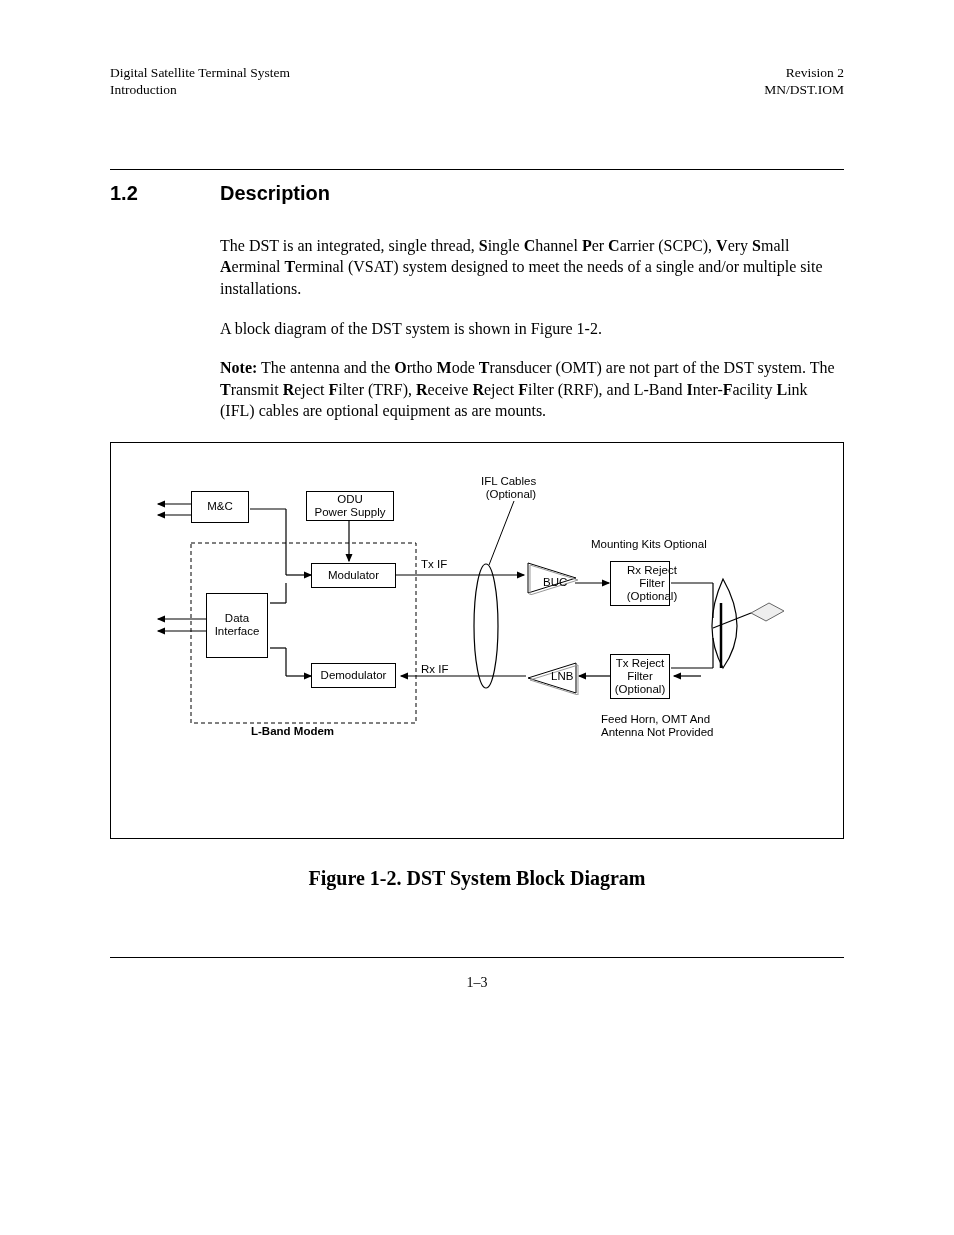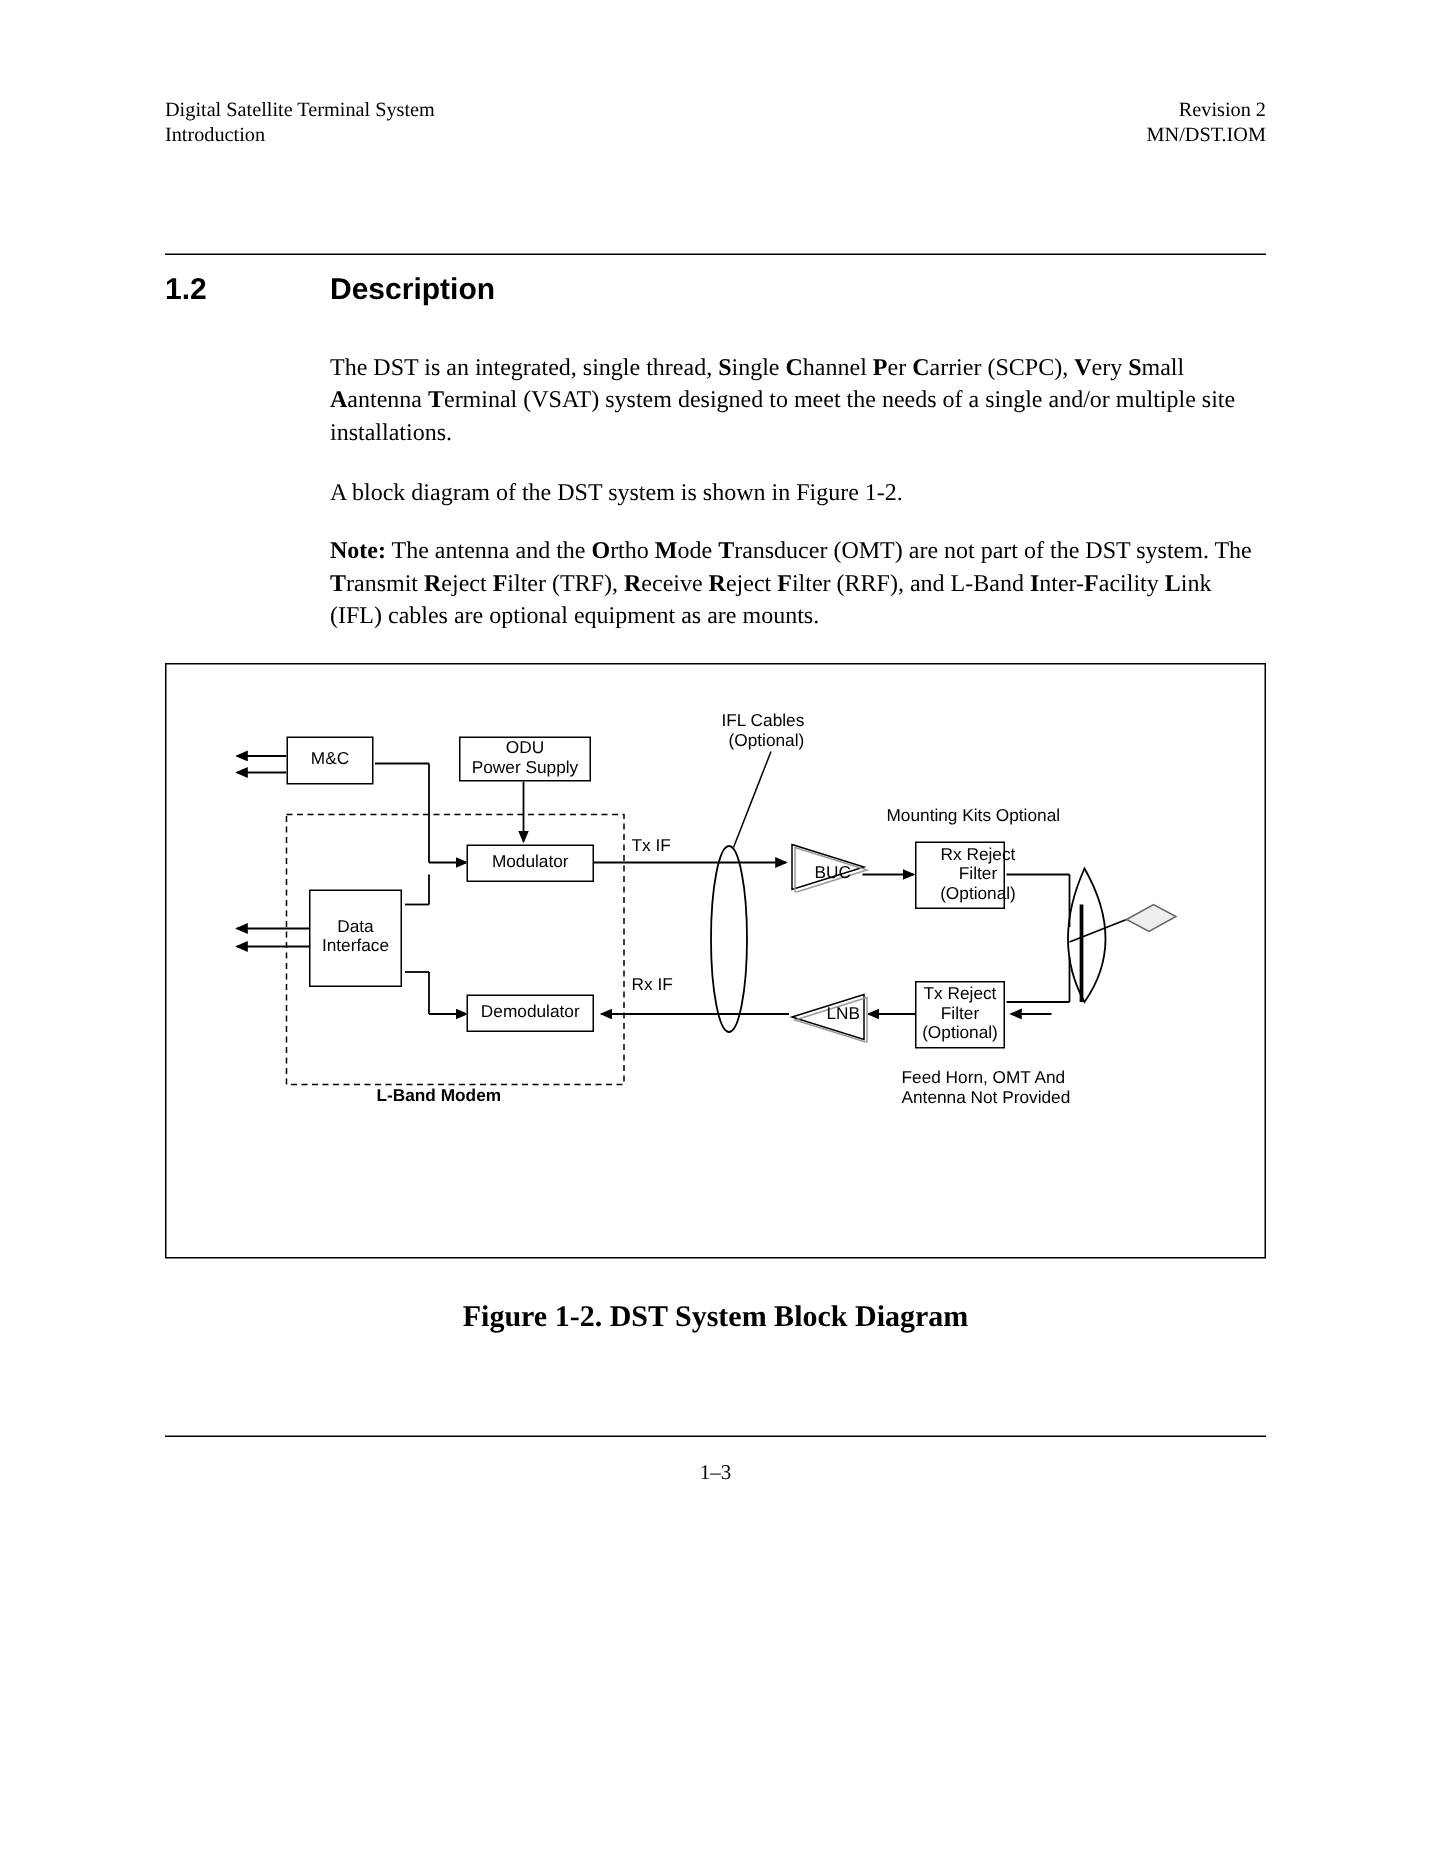--- a/index.html
+++ b/index.html
@@ -108,21 +108,21 @@
 
   <hr class="sep">
 
   <div class="section-head">
     <span class="num">1.2</span>
     <span>Description</span>
   </div>
 
   <div class="content">
     <p>
-      <span>The DST is an integrated, single thread, </span><b>S</b><span>ingle </span><b>C</b><span>hannel </span><b>P</b><span>er </span><b>C</b><span>arrier (SCPC), </span><b>V</b><span>ery </span><b>S</b><span>mall </span><b>A</b><span>antenna </span><b>T</b><span>erminal (VSAT) system designed to meet the needs of a single and/or multiple site installations.</span>
+      <span>The DST is an integrated, single thread, </span><b>S</b><span>ingle </span><b>C</b><span>hannel </span><b>P</b><span>er </span><b>C</b><span>arrier (SCPC), </span><b>V</b><span>ery </span><b>S</b><span>mall </span><b>A</b><span>erminal </span><b>T</b><span>erminal (VSAT) system designed to meet the needs of a single and/or multiple site installations.</span>
     </p>
     <p>A block diagram of the DST system is shown in Figure 1-2.</p>
     <p>
       <b>Note:</b><span> The antenna and the </span><b>O</b><span>rtho </span><b>M</b><span>ode </span><b>T</b><span>ransducer (OMT) are not part of the DST system. The </span><b>T</b><span>ransmit </span><b>R</b><span>eject </span><b>F</b><span>ilter (TRF), </span><b>R</b><span>eceive </span><b>R</b><span>eject </span><b>F</b><span>ilter (RRF), and L-Band </span><b>I</b><span>nter-</span><b>F</b><span>acility </span><b>L</b><span>ink (IFL) cables are optional equipment as are mounts.</span>
     </p>
   </div>
 
   <div class="figure-box">
 
     <svg width="734" height="395">
@@ -208,21 +208,21 @@
           <polygon points="50,2 2,17 50,32" fill="#fff" stroke="#000" stroke-width="1"></polygon>
           <polygon points="52,4 4,19 52,34" fill="none" stroke="#999" stroke-width="1"></polygon>
         </svg>
     </div>
     <div class="lbl" style="left:440px; top:227px;">LNB</div>
 
     <div class="lbl" style="left:370px; top:32px; white-space:pre-line;">IFL Cables
 (Optional)</div>
     <div class="lbl" style="left:480px; top:95px;">Mounting Kits Optional</div>
     <div class="lbl" style="left:310px; top:115px;">Tx  IF</div>
-    <div class="lbl" style="left:310px; top:208px;">Rx  IF</div>
+    <div class="lbl" style="left:310px; top:220px;">Rx  IF</div>
     <div class="lbl bold" style="left:140px; top:282px;">L-Band Modem</div>
     <div class="lbl" style="left:490px; top:270px; white-space:pre-line; text-align:left;">Feed Horn, OMT And
 Antenna Not Provided</div>
 
   </div>
 
   <div class="figure-caption">Figure 1-2.  DST System Block Diagram</div>
 
   <hr class="footer-rule">
   <div class="page-num">1–3</div>

